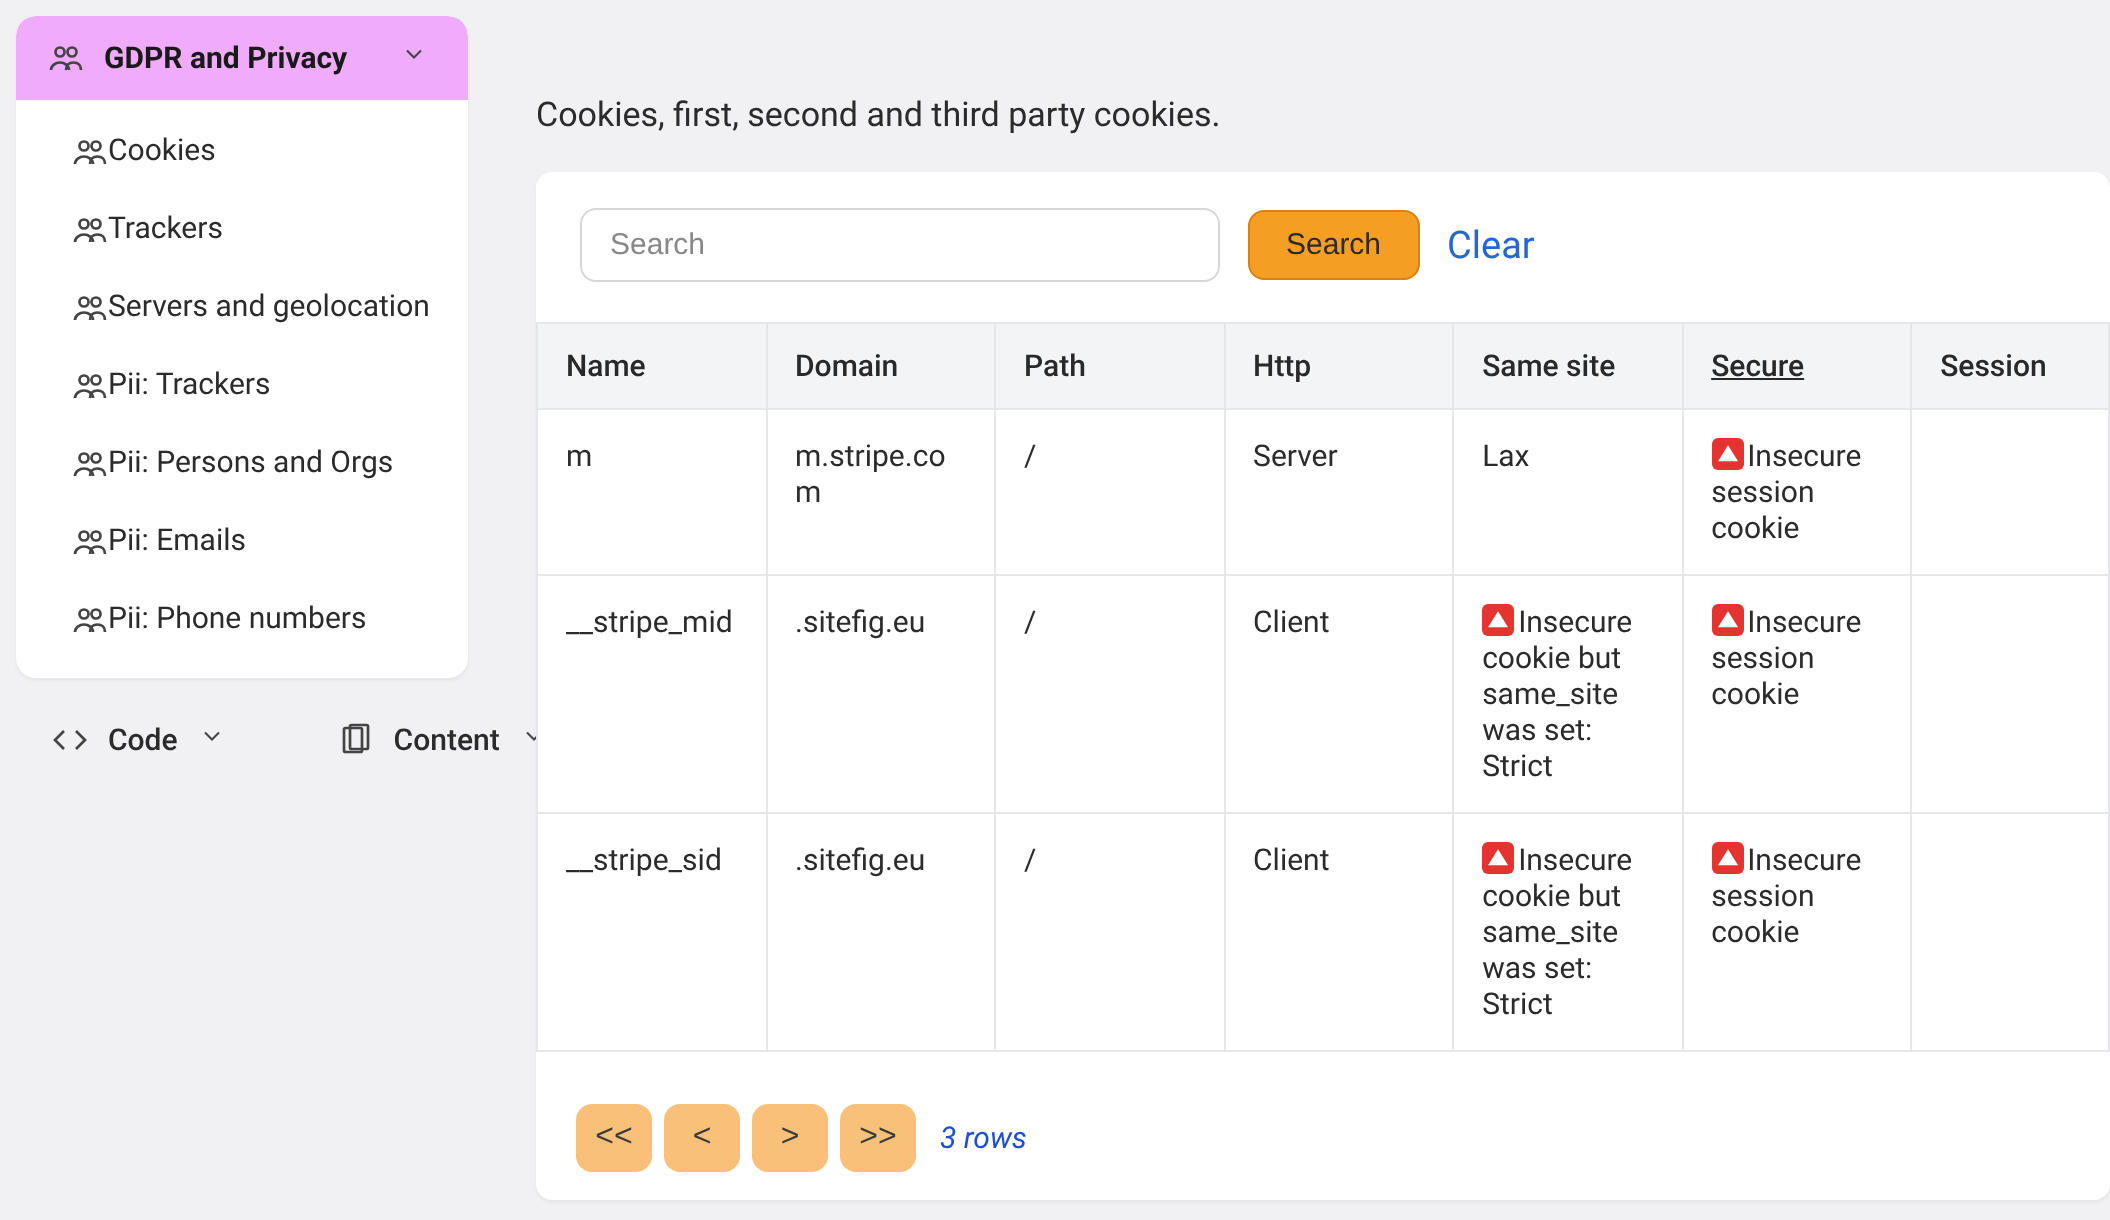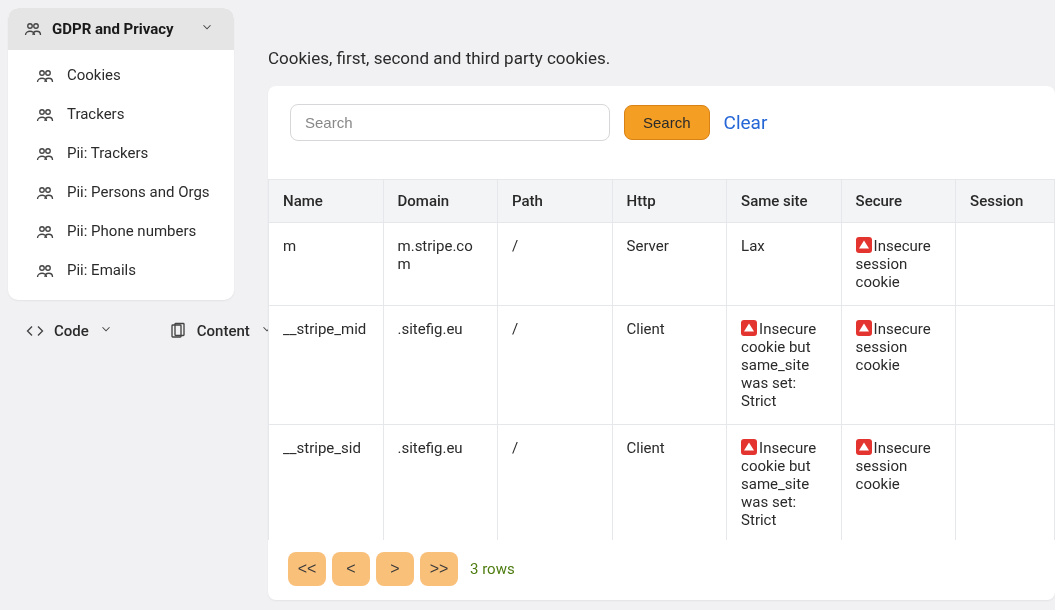--- a/index.html
+++ b/index.html
@@ -31,40 +31,40 @@
   .sec-header {
     display: flex;
     align-items: center;
     gap: 10px;
     padding: 12px 16px;
     font-weight: 600;
     cursor: pointer;
     user-select: none;
   }
   .sec-header.active {
-    background: #e5e5e5;
+    background: #f0abfc;
     color: #1a1a1a;
     font-weight: 700;
     border-radius: 10px 10px 0 0;
   }
   .sec-header .chev {
     margin-left: auto;
   }
   .sec-header.plain {
     background: transparent;
     padding: 6px 16px;
     font-weight: 500;
   }
   .subnav {
     padding: 6px 0 10px;
   }
   .subitem {
     display: flex;
     align-items: flex-start;
-    gap: 13px;
+    gap: 0;
     padding: 10px 18px 10px 28px;
     cursor: pointer;
     color: #2b2b2b;
   }
   .subitem .icon { flex: 0 0 auto; margin-top: 1px; }
   .icon { display: inline-flex; width: 18px; height: 18px; color: #444; }
   .icon svg { width: 100%; height: 100%; stroke: currentColor; fill: none; stroke-width: 1.8; }
   .chev svg { width: 14px; height: 14px; }
   
   .main {
@@ -135,21 +135,21 @@
     padding: 14px 14px;
     vertical-align: top;
     word-break: break-word;
     font-size: 15px;
   }
   .col-name   { width: 110px; }
   .col-domain { width: 110px; }
   .col-path   { width: 110px; }
   .col-http   { width: 110px; }
   .col-same   { width: 110px; }
-  .col-secure { width: 110px; }
+  .col-secure { width: 110px; text-decoration: underline; }
   .col-session{ width: 95px; }
   .warn {
     display: inline;
   }
   .warn-icon {
     display: inline-block;
     vertical-align: text-top;
     width: 16px; height: 16px;
     border-radius: 3px;
     background: #e3342f;
@@ -173,21 +173,21 @@
   }
   .pager button {
     background: #f9c07a;
     border: none;
     border-radius: 8px;
     width: 38px; height: 34px;
     font-size: 16px;
     color: #3a3a3a;
     cursor: pointer;
   }
-  .pager .count { margin-left: 6px; color: #4d7c0f; }
+  .pager .count { margin-left: 6px; color: #1d4ed8; font-style: italic; }
 </style>
 </head>
 <body>
 
 <aside class="sidebar">
 
   <div class="panel">
     <div class="sec-header active">
       <span class="icon">
         <svg viewBox="0 0 24 24">
@@ -229,20 +229,31 @@
         </div>
         <div class="subitem">
           <span class="icon">
             <svg viewBox="0 0 24 24">
               <circle cx="8" cy="8" r="3"></circle>
               <circle cx="16" cy="8" r="3"></circle>
               <path d="M2 20c0-3 3-5 6-5s6 2 6 5"></path>
               <path d="M12 20c0-3 2-5 5-5s5 2 5 5"></path>
             </svg>
           </span>
+          <span>Servers and geolocation</span>
+        </div>
+        <div class="subitem">
+          <span class="icon">
+            <svg viewBox="0 0 24 24">
+              <circle cx="8" cy="8" r="3"></circle>
+              <circle cx="16" cy="8" r="3"></circle>
+              <path d="M2 20c0-3 3-5 6-5s6 2 6 5"></path>
+              <path d="M12 20c0-3 2-5 5-5s5 2 5 5"></path>
+            </svg>
+          </span>
           <span>Pii: Trackers</span>
         </div>
         <div class="subitem">
           <span class="icon">
             <svg viewBox="0 0 24 24">
               <circle cx="8" cy="8" r="3"></circle>
               <circle cx="16" cy="8" r="3"></circle>
               <path d="M2 20c0-3 3-5 6-5s6 2 6 5"></path>
               <path d="M12 20c0-3 2-5 5-5s5 2 5 5"></path>
             </svg>
@@ -251,32 +262,32 @@
         </div>
         <div class="subitem">
           <span class="icon">
             <svg viewBox="0 0 24 24">
               <circle cx="8" cy="8" r="3"></circle>
               <circle cx="16" cy="8" r="3"></circle>
               <path d="M2 20c0-3 3-5 6-5s6 2 6 5"></path>
               <path d="M12 20c0-3 2-5 5-5s5 2 5 5"></path>
             </svg>
           </span>
+          <span>Pii: Emails</span>
+        </div>
+        <div class="subitem">
+          <span class="icon">
+            <svg viewBox="0 0 24 24">
+              <circle cx="8" cy="8" r="3"></circle>
+              <circle cx="16" cy="8" r="3"></circle>
+              <path d="M2 20c0-3 3-5 6-5s6 2 6 5"></path>
+              <path d="M12 20c0-3 2-5 5-5s5 2 5 5"></path>
+            </svg>
+          </span>
           <span>Pii: Phone numbers</span>
-        </div>
-        <div class="subitem">
-          <span class="icon">
-            <svg viewBox="0 0 24 24">
-              <circle cx="8" cy="8" r="3"></circle>
-              <circle cx="16" cy="8" r="3"></circle>
-              <path d="M2 20c0-3 3-5 6-5s6 2 6 5"></path>
-              <path d="M12 20c0-3 2-5 5-5s5 2 5 5"></path>
-            </svg>
-          </span>
-          <span>Pii: Emails</span>
         </div>
       </div>
   </div>
 
   <div id="collapsed-sections" style="display:flex;flex-direction:row;gap:20px;padding:2px 0 0 2px;">
       <div class="sec-header plain">
         <span class="icon">
           <svg viewBox="0 0 24 24">
             <polyline points="8 6 2 12 8 18"></polyline>
             <polyline points="16 6 22 12 16 18"></polyline>
@@ -340,21 +351,21 @@
 <main class="main">
   <h1 class="page-title">Cookies, first, second and third party cookies.</h1>
 
   <div class="card">
     <div class="toolbar">
       <input class="search-input" type="text" placeholder="Search" style="">
       <button class="btn-search">Search</button>
       <span class="link-clear">Clear</span>
     </div>
 
-    <div style="overflow:auto; flex:1;margin-top:18px;">
+    <div style="overflow:auto; flex:1;">
       <table>
         <thead>
             <tr id="thead-row">
               <th class="col-name">Name</th>
               <th class="col-domain">Domain</th>
               <th class="col-path">Path</th>
               <th class="col-http">Http</th>
               <th class="col-same">Same site</th>
               <th class="col-secure">Secure</th>
               <th class="col-session">Session</th>

